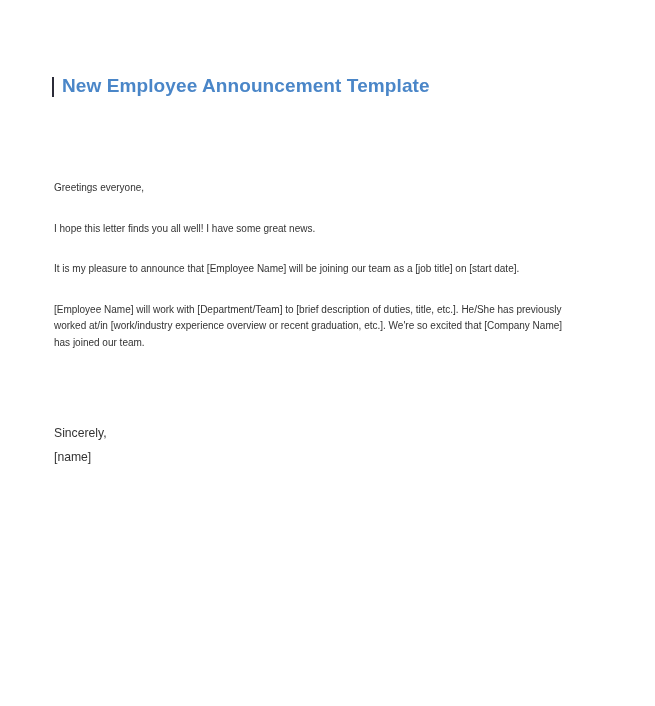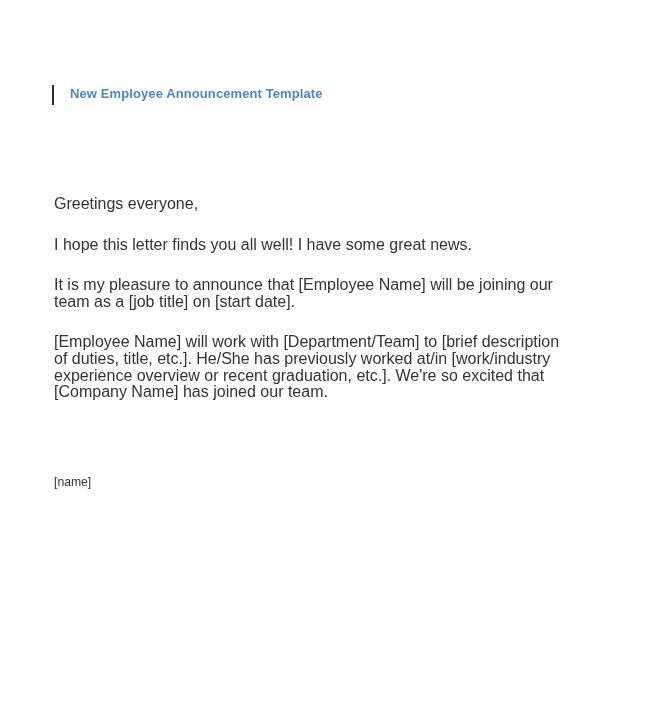--- a/index.html
+++ b/index.html
@@ -39,38 +39,38 @@
   .caret {
     position: absolute;
     left: -2px;
     top: 3px;
     width: 2px;
     height: 20px;
     background: #2b2b38;
   }
 
   .doc-title {
-    margin: 16px;
+    margin: 8px;
     padding: 0;
-    font-size: 13px;
+    font-size: 19px;
     font-weight: bold;
     color: #4a86c8;
     letter-spacing: 0.1px;
     line-height: 24px;
     white-space: nowrap;
   }
 
   .spacer-after-title {
     height: 74px;
   }
 
   .para {
     margin: 0;
     padding: 0;
-    font-size: 16px;
+    font-size: 10px;
     line-height: 16.6px;
     color: #333333;
     text-align: left;
   }
 
   .para + .para {
     margin-top: 24px;
   }
 
   .spacer-before-closing {
@@ -79,21 +79,21 @@
 
   .closing {
     margin: 0;
     padding: 0;
     font-size: 12.2px;
     line-height: 16.6px;
     color: #333333;
   }
 
   .closing + .closing {
-    margin-top: 19px;
+    margin-top: 8px;
   }
 </style>
 </head>
 <body>
 
 <div class="page">
 
   <div class="doc-body">
 
     <div class="title-line">
@@ -107,18 +107,19 @@
 
     <p class="para">I hope this letter finds you all well! I have some great news.</p>
 
     <p class="para">It is my pleasure to announce that [Employee Name] will be joining our team as a [job title] on [start date].</p>
 
     <p class="para">[Employee Name] will work with [Department/Team] to [brief description of duties, title, etc.]. He/She has previously worked at/in [work/industry experience overview or recent graduation, etc.]. We're so excited that [Company Name] has joined our team.</p>
 
 
     <div class="spacer-before-closing"></div>
 
+    <p class="closing">Sincerely,</p>
 
     <p class="closing">[name]</p>
 
   </div>
 
 </div>
 
 </body></html>

